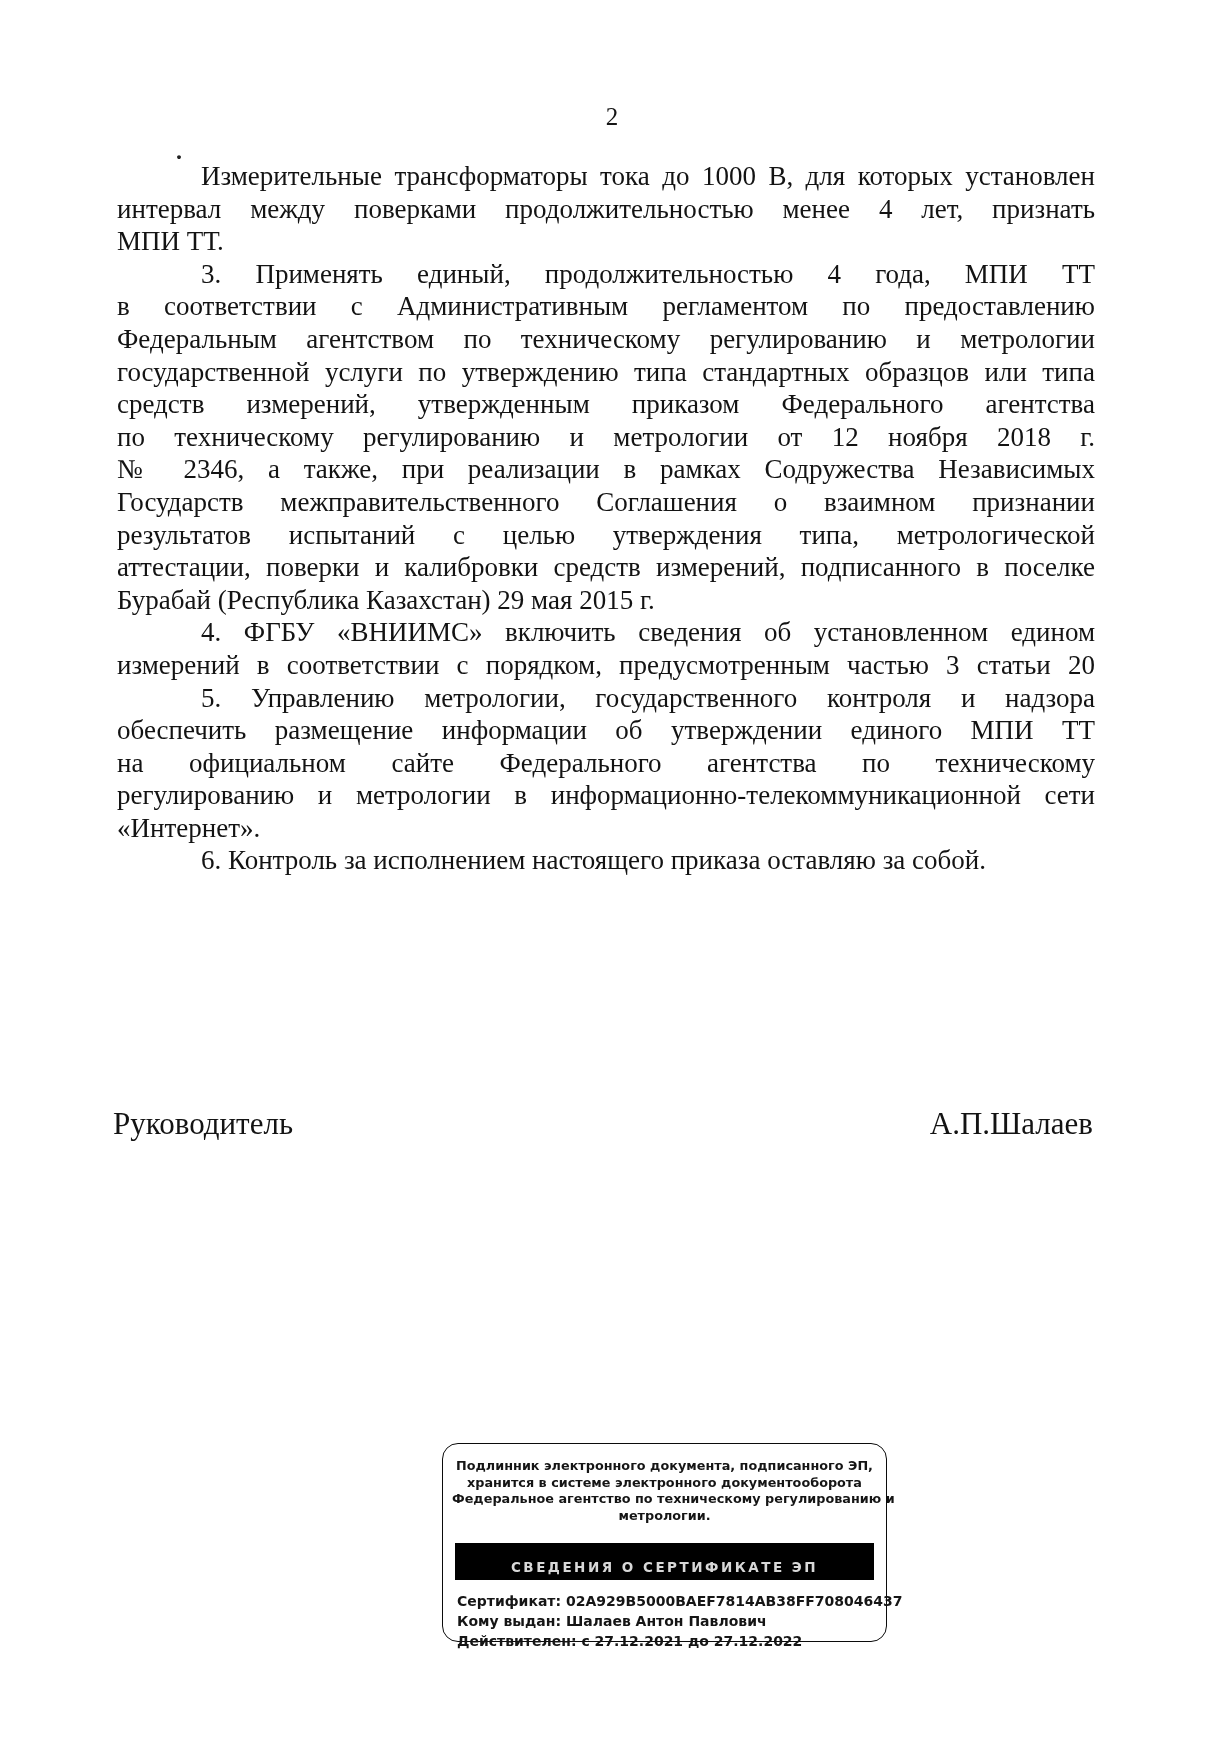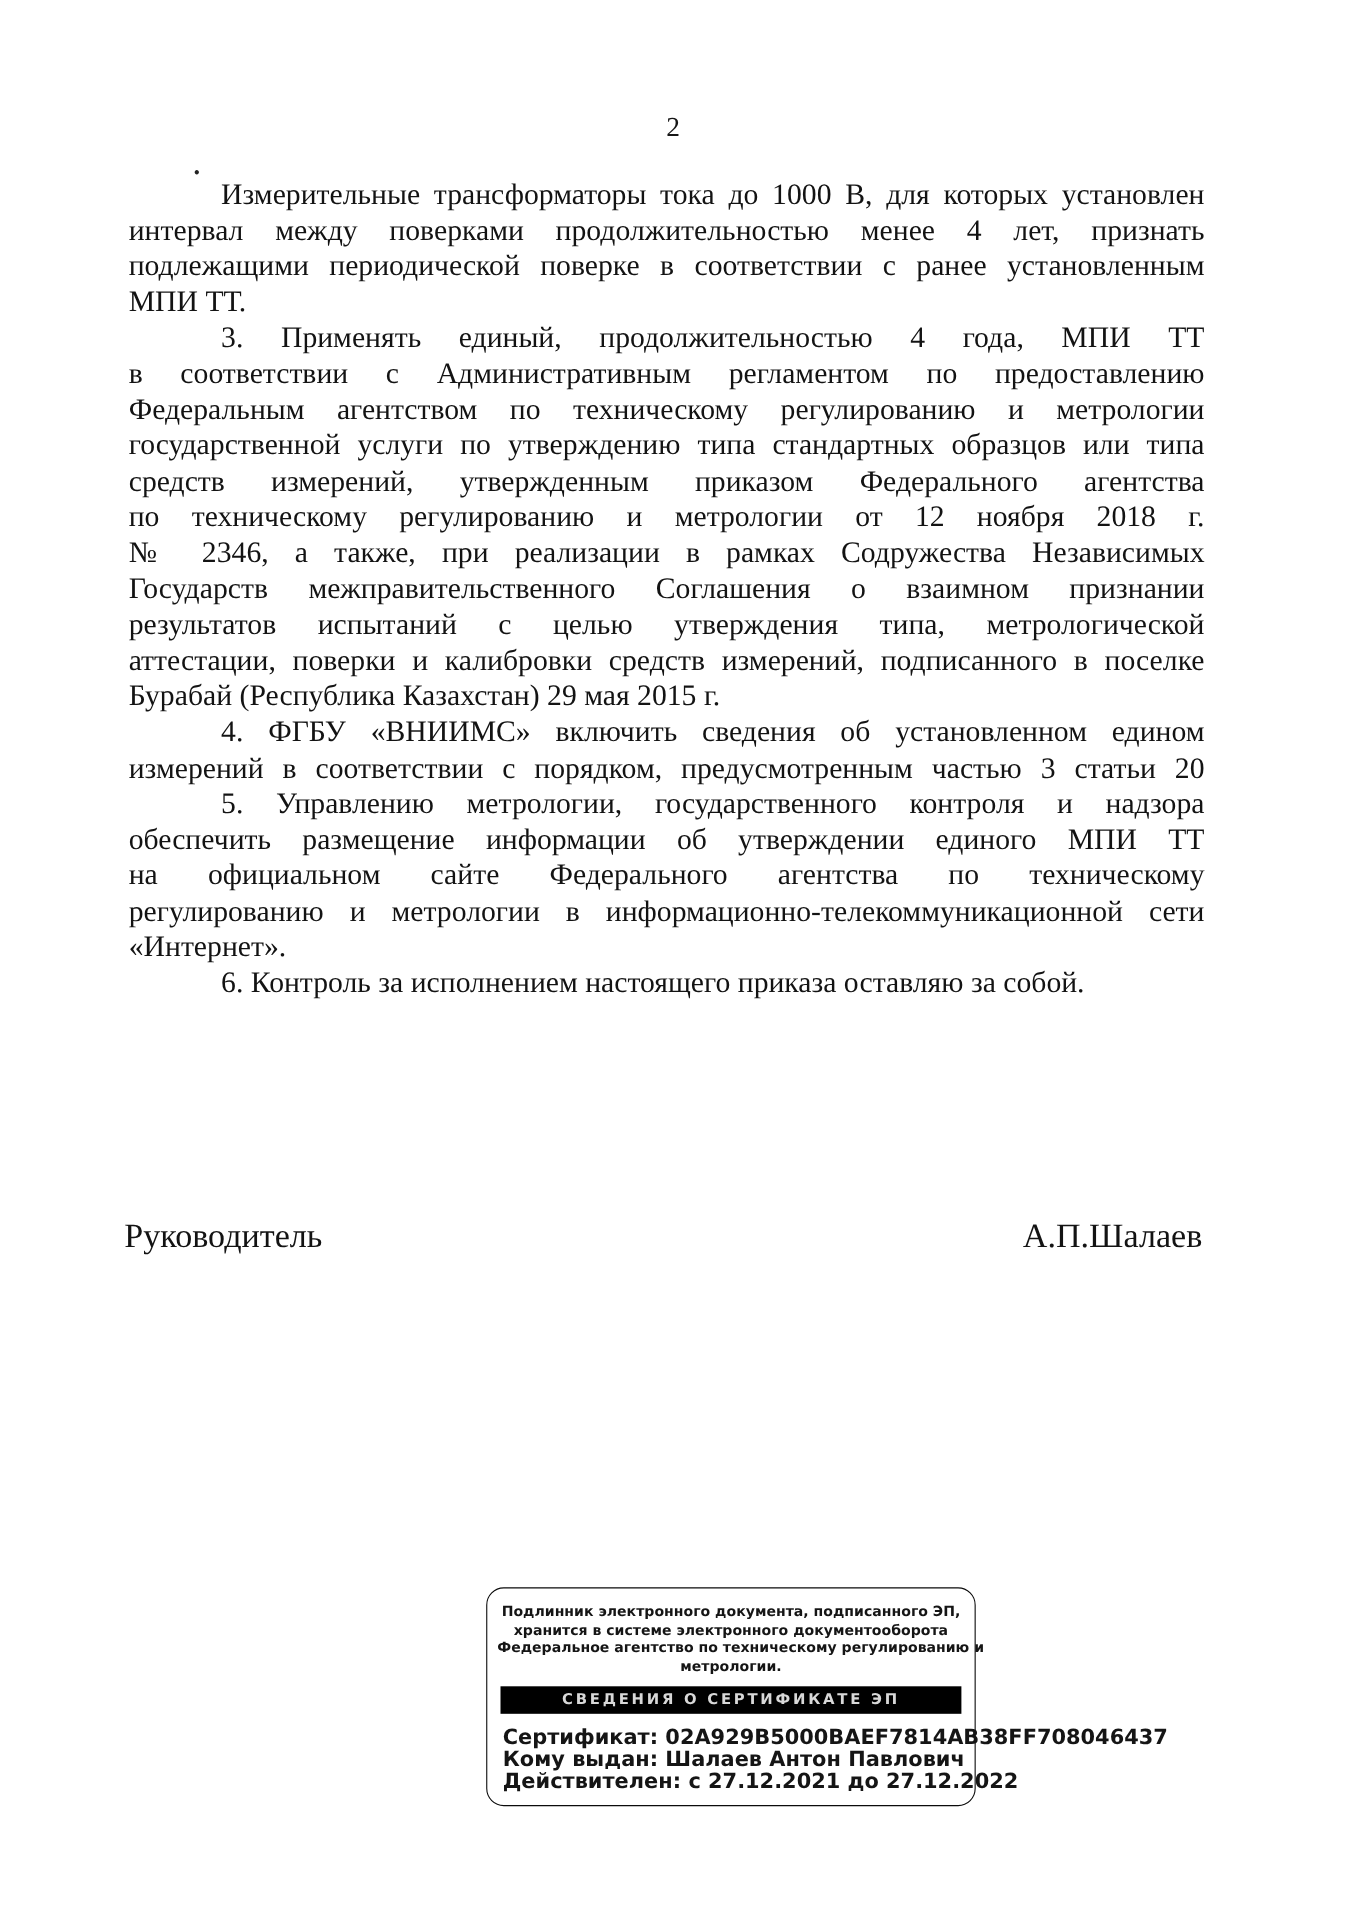--- a/index.html
+++ b/index.html
@@ -36,44 +36,43 @@
     box-sizing:border-box;
     border:1px solid #701a75;border-radius:16px;
     background:#ffffff;
     font-family:"DejaVu Sans", sans-serif;
     font-weight:bold;color:#151515;
     padding:14px 9px 0 9px;
   }
   .stamp-header{text-align:center;font-size:12.8px;line-height:16.6px;}
   .stamp-header .hline{white-space:nowrap;}
   .stamp-bar{
-    margin:9px 3px 0 3px;
+    margin:19px 3px 0 3px;
     background:#000000;color:#d8d8d8;
     text-align:center;font-size:13.5px;font-weight:600;
     letter-spacing:2.5px;
-    padding:4px 0 5px 0;
+    padding:16px 0 5px 0;
     white-space:nowrap;
   }
-  .stamp-fields{margin:11px 0 0 5px;font-size:19px;line-height:20px;}
+  .stamp-fields{margin:11px 0 0 5px;font-size:14px;line-height:20px;}
   .stamp-field{white-space:nowrap;}
   .stamp-label{display:inline-block;min-width:100px;}
 </style>
 </head>
 <body>
 
 <div class="page">
 
   <div class="page-number">2</div>
 
   <div class="stray-dot">.</div>
 
   <div class="body-text">
       <div class="line first">Измерительные трансформаторы тока до 1000 В, для которых установлен</div>
       <div class="line">интервал между поверками продолжительностью менее 4 лет, признать</div>
-      <div class="line">подлежащими периодической поверке в соответствии с ранее установленным</div>
       <div class="line last">МПИ ТТ.</div>
       <div class="line first">3. Применять единый, продолжительностью 4 года, МПИ ТТ</div>
       <div class="line">в соответствии с Административным регламентом по предоставлению</div>
       <div class="line">Федеральным агентством по техническому регулированию и метрологии</div>
       <div class="line">государственной услуги по утверждению типа стандартных образцов или типа</div>
       <div class="line">средств измерений, утвержденным приказом Федерального агентства</div>
       <div class="line">по техническому регулированию и метрологии от 12 ноября 2018 г.</div>
       <div class="line">№ 2346, а также, при реализации в рамках Содружества Независимых</div>
       <div class="line">Государств межправительственного Соглашения о взаимном признании</div>
       <div class="line">результатов испытаний с целью утверждения типа, метрологической</div>

